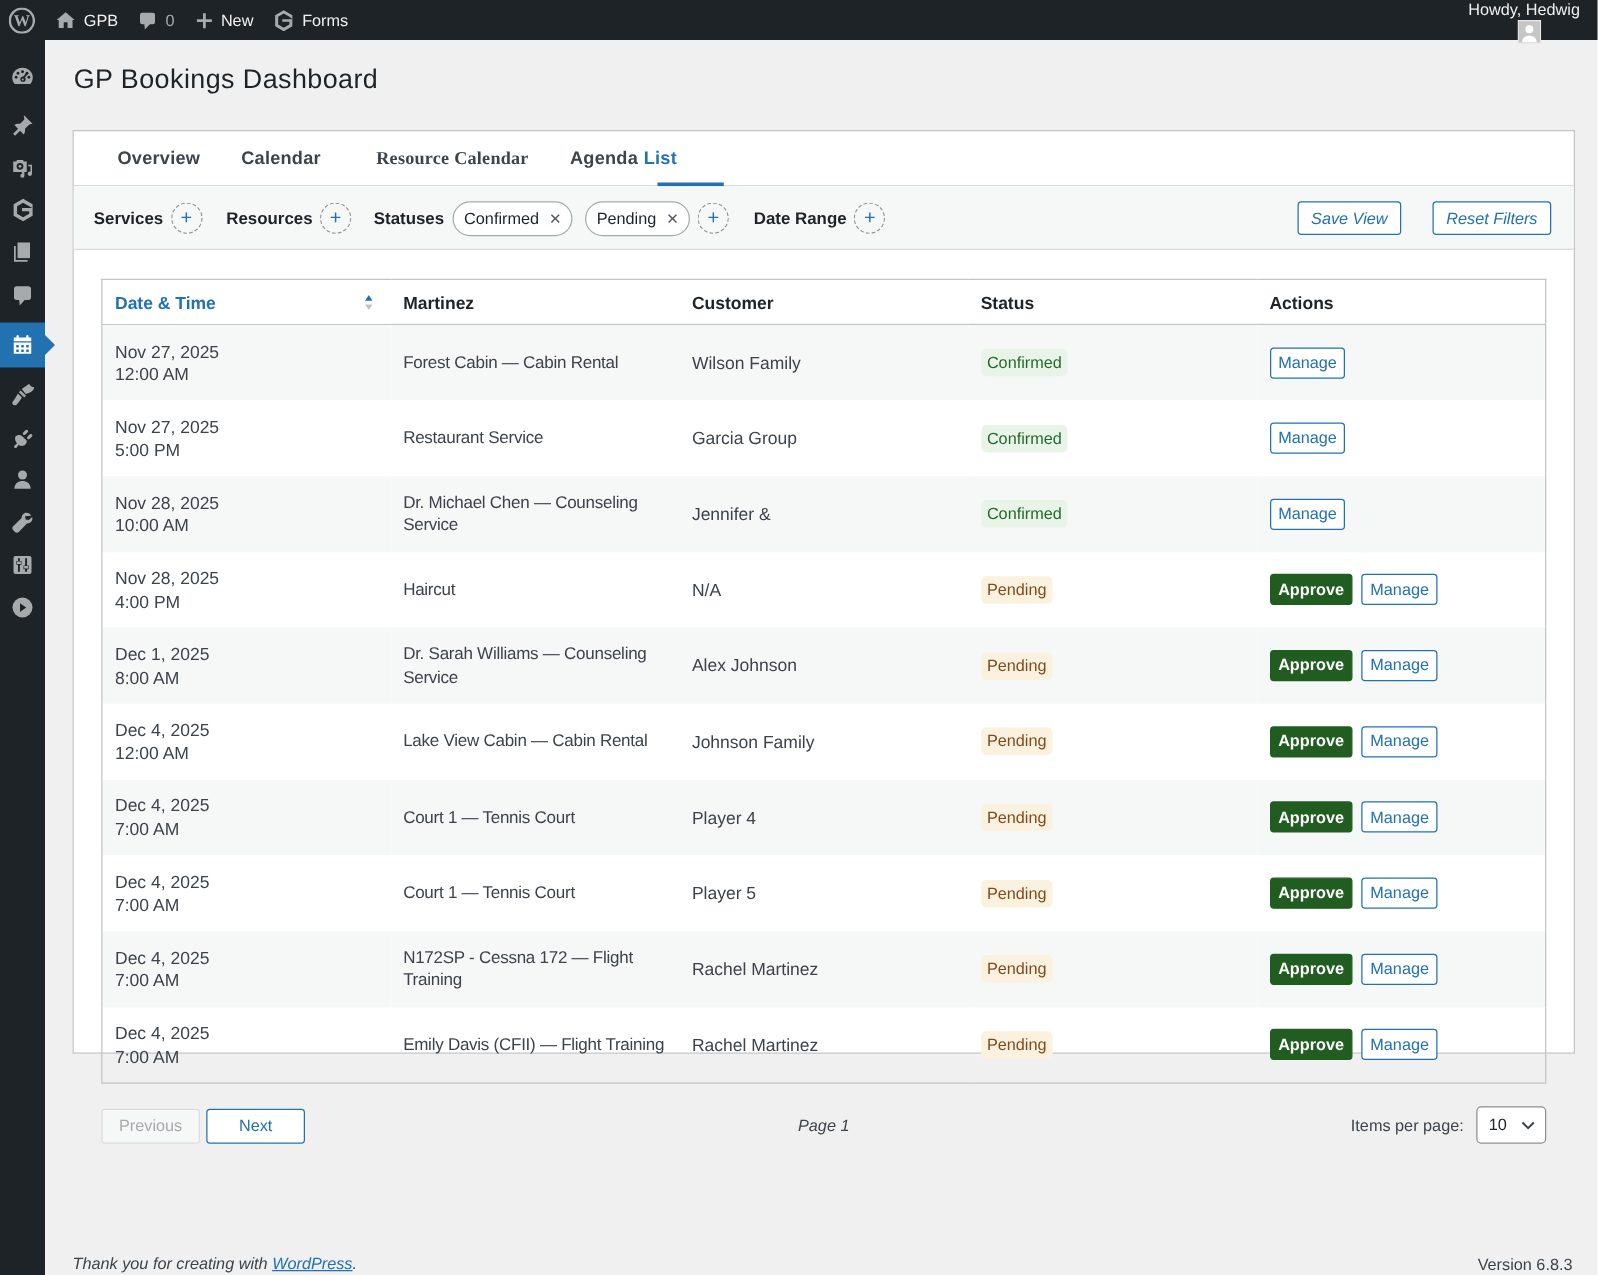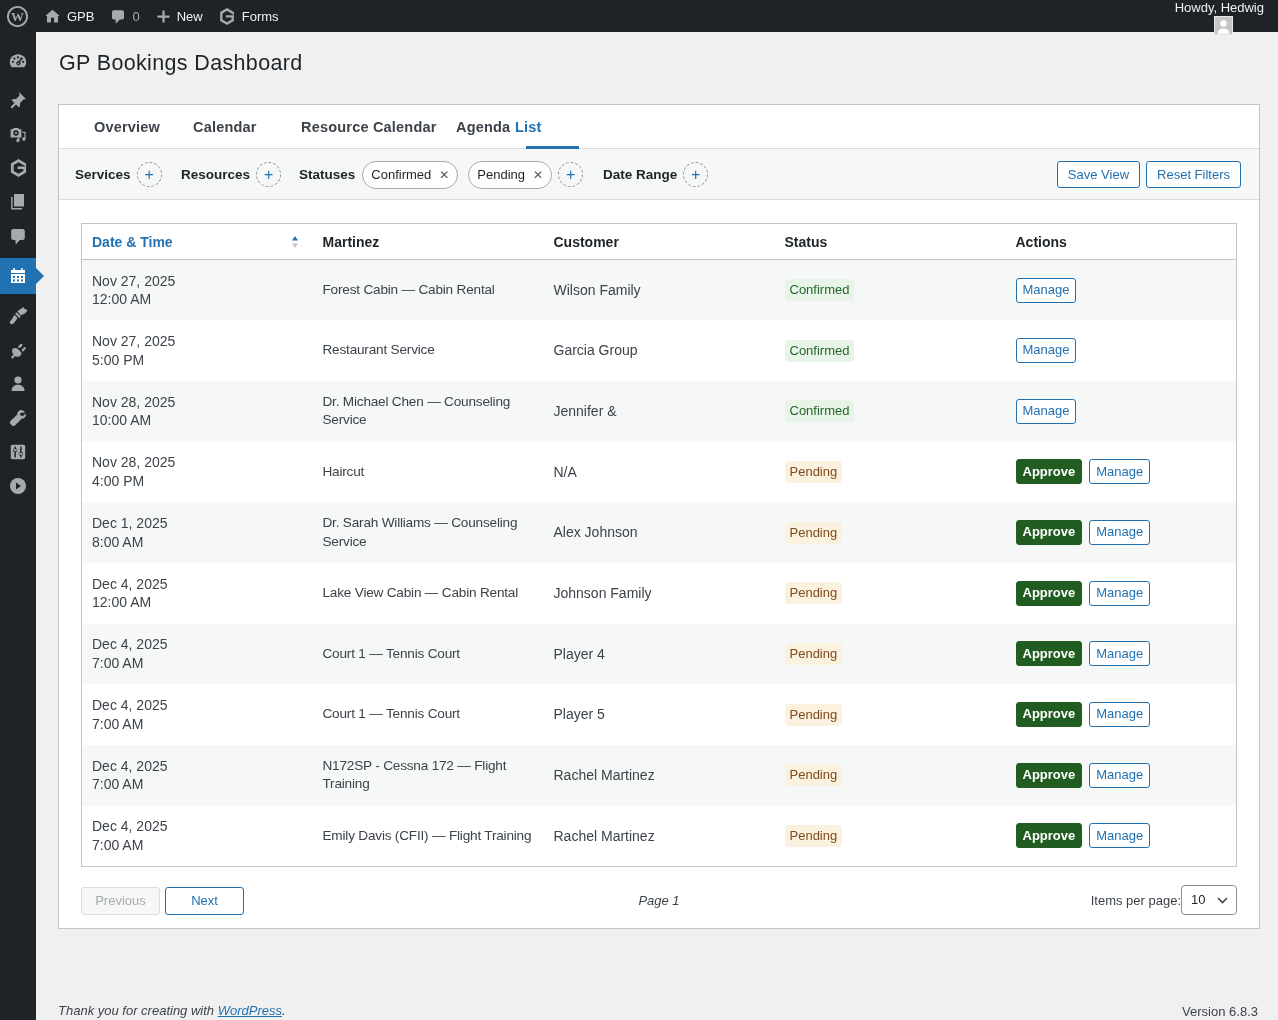--- a/index.html
+++ b/index.html
@@ -20,36 +20,36 @@
 #adminmenu { position:absolute; top:32px; left:0; width:36px; height:988px; background:#1d2327; z-index:40; }
 .menu-item { width:36px; height:34px; display:flex; align-items:center; justify-content:center; position:relative; }
 .menu-sep { height:5px; }
 .menu-item.active { background:#2271b1; height:36px; }
 .menu-item.active::after { content:""; position:absolute; right:-8px; top:50%; margin-top:-8px; border:8px solid transparent; border-left-color:#2271b1; border-right-width:0; }
 
 
 #wpcontent { position:absolute; left:36px; top:32px; width:1242px; height:988px; }
 h1 { font-size:21.5px; font-weight:400; color:#1d2327; padding:16px 0 0 23px; line-height:30px; letter-spacing:0.35px; }
 
-.card { position:absolute; left:22px; top:72px; width:1202px; height:825px; background:#fff; border:1px solid #c3c4c7; }
+.card { position:absolute; left:22px; top:72px; width:1202px; height:739px; background:#fff; border:1px solid #c3c4c7; }
 
 
 .tabs { height:44px; border-bottom:1px solid #dcdcde; position:relative; }
 .tab { position:absolute; top:0; height:44px; display:flex; align-items:center; font-size:14.5px; font-weight:700; color:#3c434a; letter-spacing:0.2px; }
 .tab.active { color:#2271b1; }
 .tab-underline { position:absolute; left:467px; top:41px; width:53px; height:3px; background:#2271b1; }
 
 
 .filterbar { height:51px; background:#f6f7f7; border-bottom:1px solid #dcdcde; position:relative; }
 .f-label { font-size:13.5px; font-weight:700; color:#1d2327; }
 .f-add { flex:none; width:25px; height:25px; border:1px dashed #949494; border-radius:50%; color:#2271b1; font-size:16px; line-height:23px; text-align:center; margin:0 0 0 6px; background:transparent; }
 .f-group { position:absolute; top:0; height:51px; display:flex; align-items:center; }
 .chip { display:flex; align-items:center; height:28px; background:#fff; border:1px solid #a7aaad; border-radius:14px; padding:0 8px; font-size:13px; color:#1d2327; margin-left:10px; }
 .chip .x { margin-left:8px; color:#50575e; font-size:12px; }
-.f-buttons { position:absolute; right:18px; top:12px; display:flex; gap:6px; }
+.f-buttons { position:absolute; right:18px; top:12px; display:flex; gap:25px;font-style:italic; }
 .btn { display:inline-flex; align-items:center; justify-content:center; font-size:13px; border-radius:3px; border:1px solid #2271b1; background:#fff; color:#2271b1; height:27px; padding:0 10px; }
 
 
 .tablewrap { margin:23px 22px 0 22px; }
 table { width:100%; border-collapse:collapse; border:1px solid #c3c4c7; table-layout:fixed; }
 th { text-align:left; font-size:14px; font-weight:700; color:#1d2327; padding:0 10px; background:#fff; border-bottom:1px solid #c3c4c7; height:36px; }
 th.sorted { color:#2271b1; position:relative; }
 td { font-size:14px; color:#3c434a; padding:0 10px; vertical-align:middle; height:60.7px; line-height:18.5px; }
 td.svc { font-size:13.6px; letter-spacing:-0.2px; }
 tr.odd td { background:#f6f7f7; }
@@ -59,21 +59,21 @@
 .btn-approve { display:inline-flex; align-items:center; justify-content:center; background:#215d21; color:#fff; font-weight:700; font-size:13px; border-radius:3px; height:25px; padding:0 6px; border:1px solid #215d21; margin-right:7px; }
 .btn-manage { display:inline-flex; align-items:center; justify-content:center; background:#fff; color:#2271b1; font-size:13px; border-radius:3px; height:25px; padding:0 6px; border:1px solid #2271b1; }
 .sorticon { position:absolute; left:209px; top:11px; }
 
 
 .pager { display:flex; align-items:center; padding:20px 22px 0 22px; position:relative; }
 .btn-prev { height:28px; min-width:79px; justify-content:center; padding:12px 5px; border:1px solid #dcdcde; background:#f6f7f7; color:#a7aaad; font-size:13px; border-radius:3px; display:inline-flex; align-items:center; margin-right:5px; }
 .btn-next { height:28px; min-width:79px; justify-content:center; padding:0 5px; border:1px solid #2271b1; background:#fff; color:#2271b1; font-size:13px; border-radius:3px; display:inline-flex; align-items:center; }
 .page-info { position:absolute; left:0; right:0; text-align:center; font-size:13px; font-style:italic; color:#3c434a; }
 .pager-right { margin-left:auto; display:flex; align-items:center; }
-.pager-right .lbl { font-size:13px; color:#3c434a; }
+.pager-right .lbl { font-size:13px; color:#3c434a; margin-right:10px; }
 .sel { margin-top:-2px; width:56px; height:30px; border:1px solid #8c8f94; border-radius:4px; background:#fff; display:flex; align-items:center; padding-left:9px; font-size:13px; color:#1d2327; position:relative; }
 .sel svg { position:absolute; right:8px; top:11px; }
 
 
 .footer-left { position:absolute; left:22px; top:971px; font-size:13px; font-style:italic; color:#3c434a; }
 .footer-left a { color:#2271b1; }
 .footer-right { position:absolute; right:20px; top:972px; font-size:13px; color:#3c434a; }
 </style>
 </head>
 <body>
@@ -226,21 +226,21 @@
       </svg>
     </div>
 </div>
 
 <div id="wpcontent">
   <h1>GP Bookings Dashboard</h1>
   <div class="card">
     <div class="tabs">
       <div class="tab" style="left:35px;">Overview</div>
       <div class="tab" style="left:134px;">Calendar</div>
-      <div class="tab" style="left:242px;">Resource Calendar</div>
+      <div class="tab" style="left:242px;font-family:Liberation Serif, serif;">Resource Calendar</div>
       <div class="tab" style="left:397px;">Agenda</div>
       <div class="tab active" style="left:456px;">List</div>
       <div class="tab-underline"></div>
     </div>
     <div class="filterbar">
       <div class="f-group" style="left:16px;">
           <span class="f-label">Services</span>
           <span class="f-add">+</span>
         </div>
       <div class="f-group" style="left:122px;">

